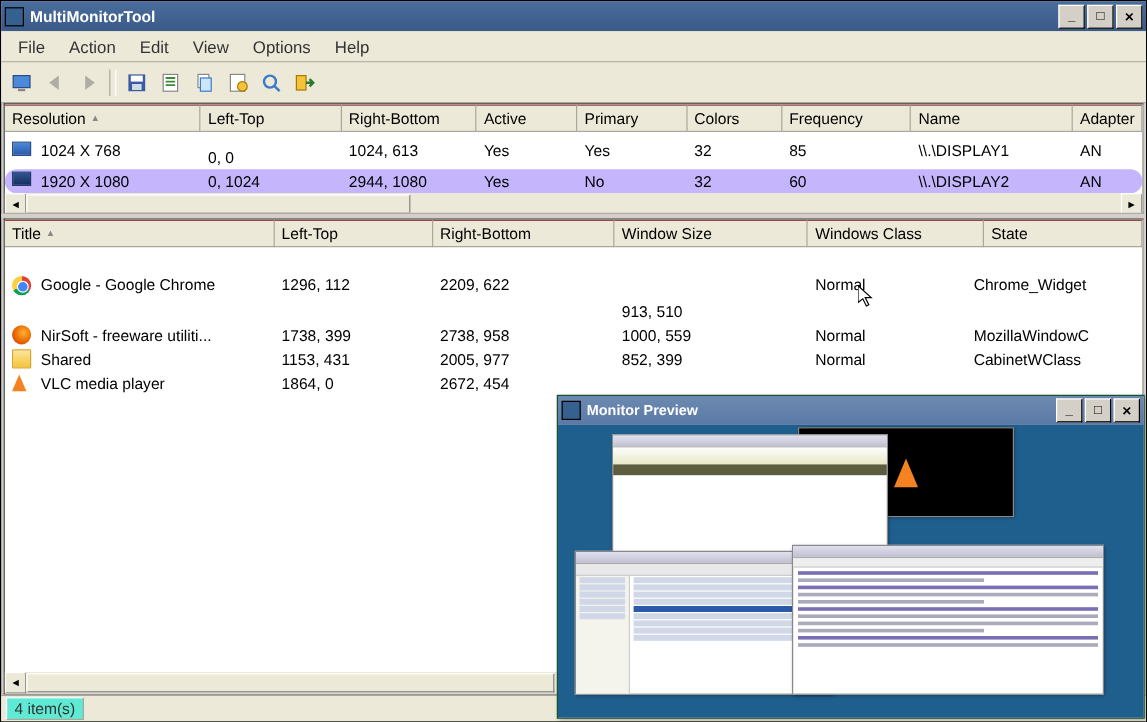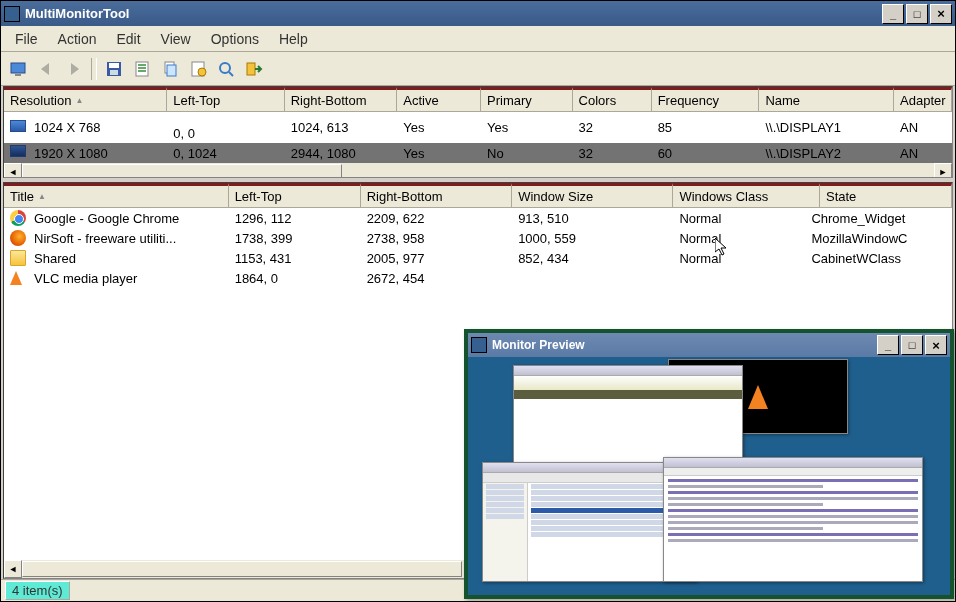--- a/index.html
+++ b/index.html
@@ -22,45 +22,45 @@
   
   .toolbar { height: 34px; background: #ece9d8; display: flex; align-items: center; padding: 2px 4px; gap: 2px; border-bottom: 1px solid #aca899; }
   .tool-btn { width: 26px; height: 26px; display:flex; align-items:center; justify-content:center; border:1px solid transparent; }
   .tool-btn.disabled { filter:grayscale(100%) opacity(0.45); }
   .tool-sep { width:6px; height:22px; border-left:1px solid #aca899; border-right:1px solid #fff; margin:0 2px; }
   .toolbar svg { width:18px; height:18px; }
   
   
   .listview { background:#fff; border:1px solid #848284; border-top:1px solid #404040; border-left:1px solid #404040; margin:0 2px; overflow: hidden; position:relative;}
   .lv-headers { display:flex; background:#ece9d8; position:relative; z-index:1;}
-  .lv-h { padding:3px 6px; font-size:13px; border-right:1px solid #aca899; border-bottom:1px solid #aca899; border-top:3px solid #7f1d1d; white-space:nowrap; overflow:hidden; display:flex; align-items:center; gap:4px; }
+  .lv-h { padding:3px 6px; font-size:13px; border-right:1px solid #aca899; border-bottom:1px solid #aca899; border-top:1px solid #7f1d1d; white-space:nowrap; overflow:hidden; display:flex; align-items:center; gap:4px; }
   .lv-h .sort-arrow { font-size:8px; color:#888; }
   .lv-body { }
   .lv-row { display:flex; font-size:13px; }
-  .lv-row.selected { background:#737373;}
+  .lv-row.selected { background:#c4b5fd;border-radius:10px;}
   .lv-cell { padding:2px 6px; white-space:nowrap; overflow:hidden; display:flex; align-items:center; gap:8px; }
   .lv-cell .row-icon { width:16px; height:16px; flex-shrink:0; }
   
   .hscroll { height: 18px; background:#ece9d8; display:flex; }
   .hscroll .hs-btn { width:18px; height:18px; background:#ece9d8; border:1px solid #848284; border-top-color:#fff; border-left-color:#fff; display:flex; align-items:center; justify-content:center; font-size:9px; }
   .hscroll .hs-track { flex:1; background:#ece9d8; position:relative; }
   .hscroll .hs-thumb { position:absolute; height:16px; top:1px; background:#ece9d8; border:1px solid #848284; border-top-color:#fff; border-left-color:#fff;}
   
   #monitors-list { height:92px; flex-shrink:0; }
   #windows-list { flex:1; display:flex; flex-direction:column; min-height:0; }
   #windows-list .lv-body { flex:1; overflow:hidden; }
   
   .splitter { height:4px; background:#d4d0c8; cursor:row-resize; }
   
   
   .statusbar { height:22px; background:#ece9d8; border-top:1px solid #aca899; display:flex; align-items:center; padding:0 4px; font-size:13px; color:#333;}
   .status-cell { padding:1px 6px; border:1px solid #aca899; border-top-color:#fff; border-left-color:#fff; background:#5eead4;}
   
   
-  .preview-window { position:absolute; left:463px; top:328px; width:490px; height:270px; background:#d4d0c8; border:4px solid #14532d; box-shadow: 2px 2px 4px rgba(0,0,0,0.3); display:flex; flex-direction:column; z-index:5;}
+  .preview-window { position:absolute; left:463px; top:328px; width:490px; height:270px; background:#d4d0c8; border:1px solid #14532d; box-shadow: 2px 2px 4px rgba(0,0,0,0.3); display:flex; flex-direction:column; z-index:5;}
   .preview-titlebar { height:24px; background:linear-gradient(#6d89b1,#5a7aa6); display:flex; align-items:center; padding:0 3px; color:#fff; font-size:12px;}
   .preview-titlebar .app-icon { width:16px; height:16px; margin-right:5px; background:#35608f; border:1px solid #000;}
   .preview-content { flex:1; background:#1f5f8e; padding:8px; position:relative; overflow:hidden; }
   
   
   .pwin { position:absolute; background:#fff; border:1px solid #888; box-shadow:1px 1px 3px rgba(0,0,0,0.4); }
   .pwin .ptb { height:10px; background:linear-gradient(#e0e0f0,#c0c0d0); border-bottom:1px solid #aaa;}
   .pwin.vlc { background:#000; }
   .pwin.vlc .cone { position:absolute; left:50%; top:50%; transform:translate(-50%,-50%); width:0; height:0; border-left:10px solid transparent; border-right:10px solid transparent; border-bottom:24px solid #f58220;}
   .pwin.chrome .cbar { height:14px; background:linear-gradient(#fdfdfd,#e8e8c8);}
@@ -230,21 +230,21 @@
         <div class="lv-h" style="width: 135px;">State</div>
       </div>
     <div class="lv-body" id="win-body">
         <div class="lv-row">
           <div class="lv-cell" style="width: 230px;">
             <div class="row-icon icon-chrome"></div>
             <span>Google - Google Chrome</span>
           </div>
           <div class="lv-cell" style="width: 135px;">1296, 112</div>
           <div class="lv-cell" style="width: 155px;">2209, 622</div>
-          <div class="lv-cell" style="width: 165px;">913, 510</div>
+          <div class="lv-cell" style="width: 165px; margin-top: 44px;">913, 510</div>
           <div class="lv-cell" style="width: 135px;">Normal</div>
           <div class="lv-cell" style="width: 150px;">Chrome_Widget</div>
         </div>
         <div class="lv-row">
           <div class="lv-cell" style="width: 230px;">
             <div class="row-icon icon-firefox"></div>
             <span>NirSoft - freeware utiliti...</span>
           </div>
           <div class="lv-cell" style="width: 135px;">1738, 399</div>
           <div class="lv-cell" style="width: 155px;">2738, 958</div>
@@ -252,21 +252,21 @@
           <div class="lv-cell" style="width: 135px;">Normal</div>
           <div class="lv-cell" style="width: 150px;">MozillaWindowC</div>
         </div>
         <div class="lv-row">
           <div class="lv-cell" style="width: 230px;">
             <div class="row-icon icon-folder"></div>
             <span>Shared</span>
           </div>
           <div class="lv-cell" style="width: 135px;">1153, 431</div>
           <div class="lv-cell" style="width: 155px;">2005, 977</div>
-          <div class="lv-cell" style="width: 165px;">852, 434</div>
+          <div class="lv-cell" style="width: 165px;">852, 399</div>
           <div class="lv-cell" style="width: 135px;">Normal</div>
           <div class="lv-cell" style="width: 150px;">CabinetWClass</div>
         </div>
         <div class="lv-row">
           <div class="lv-cell" style="width: 230px;">
             <div class="row-icon">
               <div class="icon-vlc"></div>
             </div>
             <span>VLC media player</span>
           </div>

